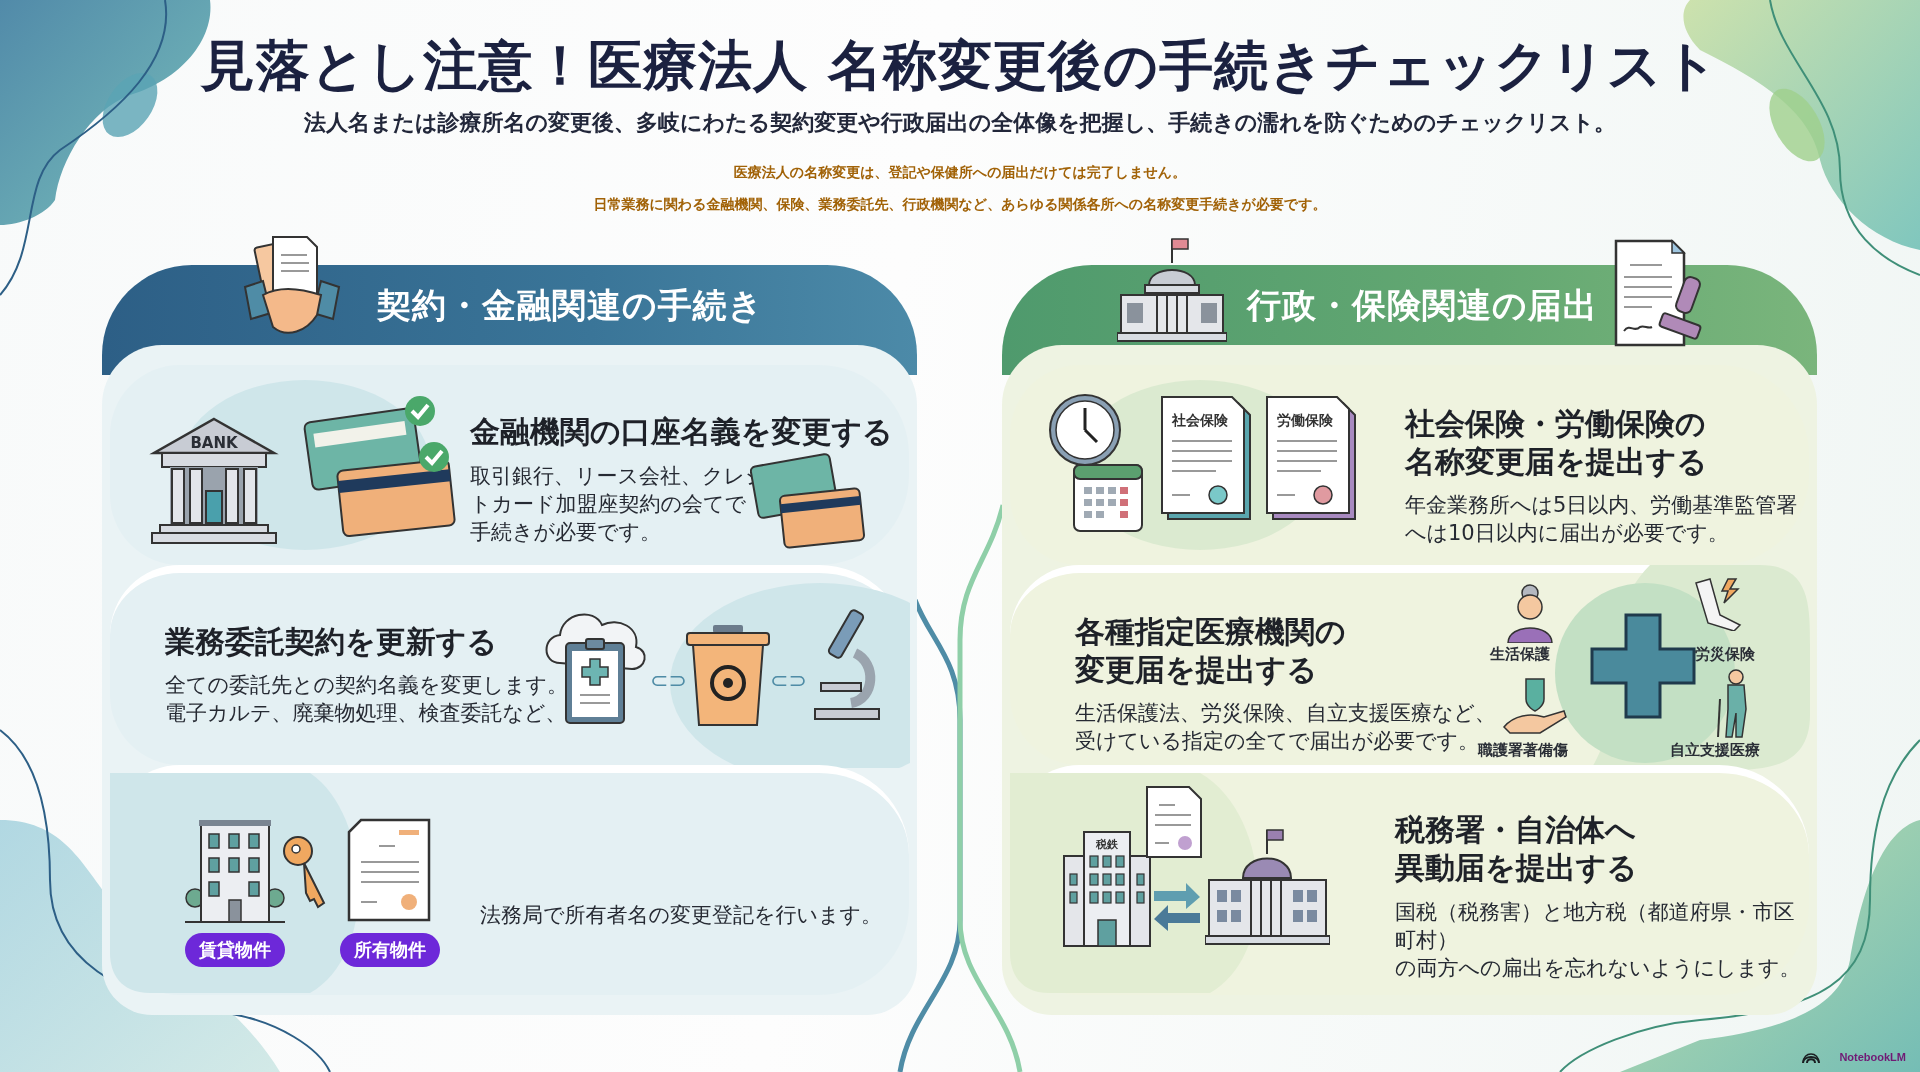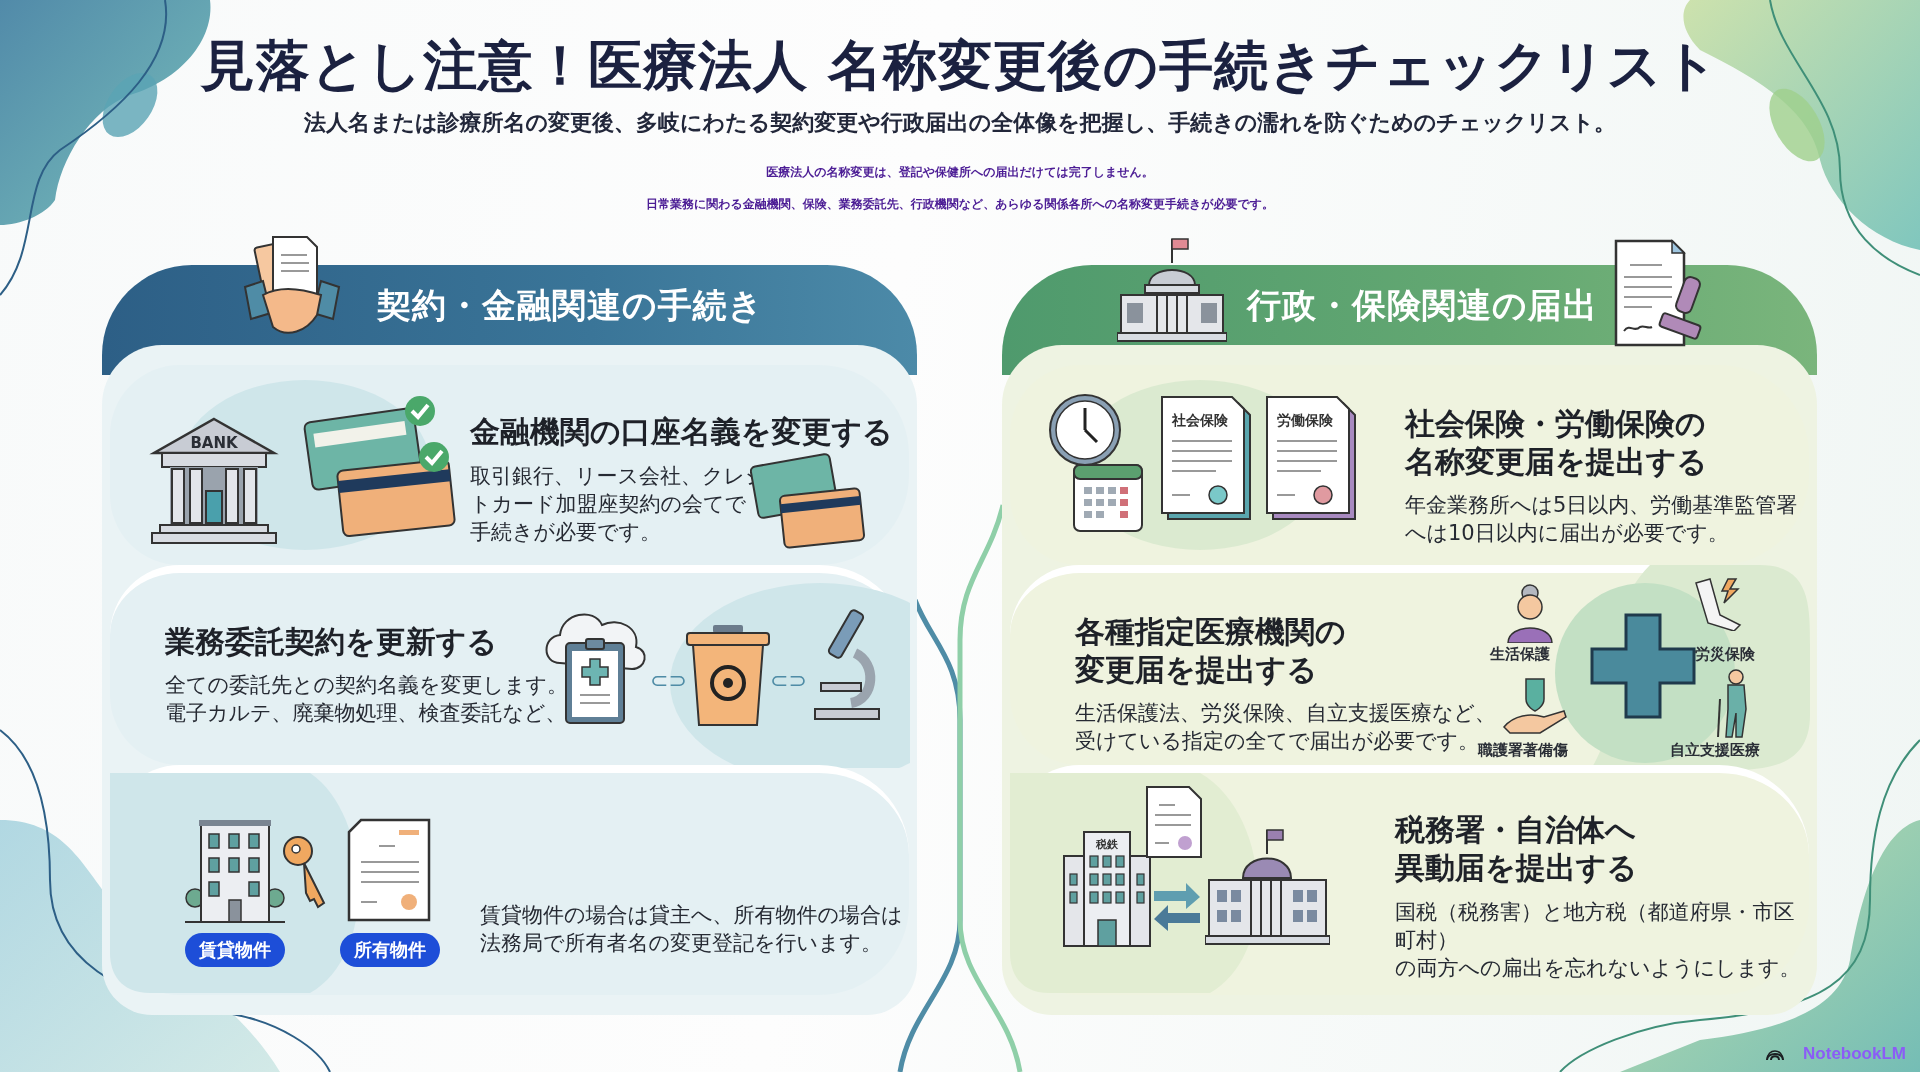--- a/index.html
+++ b/index.html
@@ -16,21 +16,21 @@
   .main-title {
     position: absolute; left: 0; width: 1920px; top: 30px;
     font-size: 54px; font-weight: bold; color: #1b2140; letter-spacing: 1px;
   }
   .subtitle {
     position: absolute; left: 0; width: 1920px; top: 108px;
     font-size: 22px; font-weight: bold; color: #22273a;
   }
   .intro {
     position: absolute; left: 0; width: 1920px; top: 156px;
-    font-size: 12px; font-weight: bold; color: #4c1d95; line-height: 32px;
+    font-size: 14px; font-weight: bold; color: #a16207; line-height: 32px;
   }
 
   .panel { position: absolute; z-index: 2; }
   .panel-left { left: 102px; top: 265px; width: 815px; height: 750px; }
   .panel-right { left: 1002px; top: 265px; width: 815px; height: 750px; }
 
   .panel-header {
     position: absolute; left: 0; top: 0; width: 100%; height: 110px;
     border-radius: 90px 90px 0 0;
   }
@@ -55,28 +55,28 @@
   }
   .panel-left .card { background: #e4f0f3; }
   .panel-right .card { background: #eff3df; }
   .card-sep { border-top: 8px solid #ffffff; }
 
   .card-title { position: absolute; font-size: 30px; font-weight: bold; color: #1e2128; line-height: 38px; }
   .card-text { position: absolute; font-size: 21px; font-weight: normal; color: #262a33; line-height: 28px; }
 
   .tag {
     position: absolute; height: 34px; padding: 0 14px; border-radius: 17px;
-    background: #1d4ed8; color: #fff; font-size: 18px; font-weight: bold; line-height: 34px;
+    background: #6d28d9; color: #fff; font-size: 18px; font-weight: bold; line-height: 34px;
   }
   .mini-label { position: absolute; font-size: 15px; font-weight: bold; color: #2a2e36; }
 
   .icon { position: absolute; }
   .watermark {
     position: absolute; right: 14px; bottom: 8px; z-index: 3;
-    font-family: "Liberation Sans", sans-serif; font-size: 17px; color: #8b5cf6; font-weight: bold;
+    font-family: "Liberation Sans", sans-serif; font-size: 11px; color: #701a75; font-weight: bold;
     display: flex; align-items: center; gap: 19px;
   }
 </style>
 </head>
 <body>
 
 <svg class="bg-svg" viewBox="0 0 1920 1072">
   <defs>
     <linearGradient id="gTL" x1="0" y1="0" x2="1" y2="1">
       <stop offset="0" stop-color="#3f7ea0"></stop>
@@ -243,21 +243,20 @@
       <line x1="34" y1="28" x2="50" y2="28" stroke="#999" stroke-width="2"></line>
       <line x1="16" y1="44" x2="74" y2="44" stroke="#999" stroke-width="2"></line>
       <line x1="16" y1="54" x2="74" y2="54" stroke="#999" stroke-width="2"></line>
       <line x1="16" y1="64" x2="74" y2="64" stroke="#999" stroke-width="2"></line>
       <line x1="16" y1="84" x2="32" y2="84" stroke="#999" stroke-width="2"></line>
       <circle cx="64" cy="84" r="8" fill="#f0b07a"></circle>
     </svg>
     <div class="tag" style="left:75px;top:160px">賃貸物件</div>
     <div class="tag" style="left:230px;top:160px">所有物件</div>
     <div class="card-text" style="left:370px;top:128px">
-      <div>賃貸物件の場合は貸主へ、所有物件の場合は</div>
       <div>法務局で所有者名の変更登記を行います。</div>
     </div>
   </div>
 </section>
 
 <section class="panel panel-right">
   <div class="panel-header"></div>
   <div class="panel-body"></div>
 
   <svg class="icon" style="left:115px;top:-30px" width="110" height="110" viewBox="0 0 110 110">

